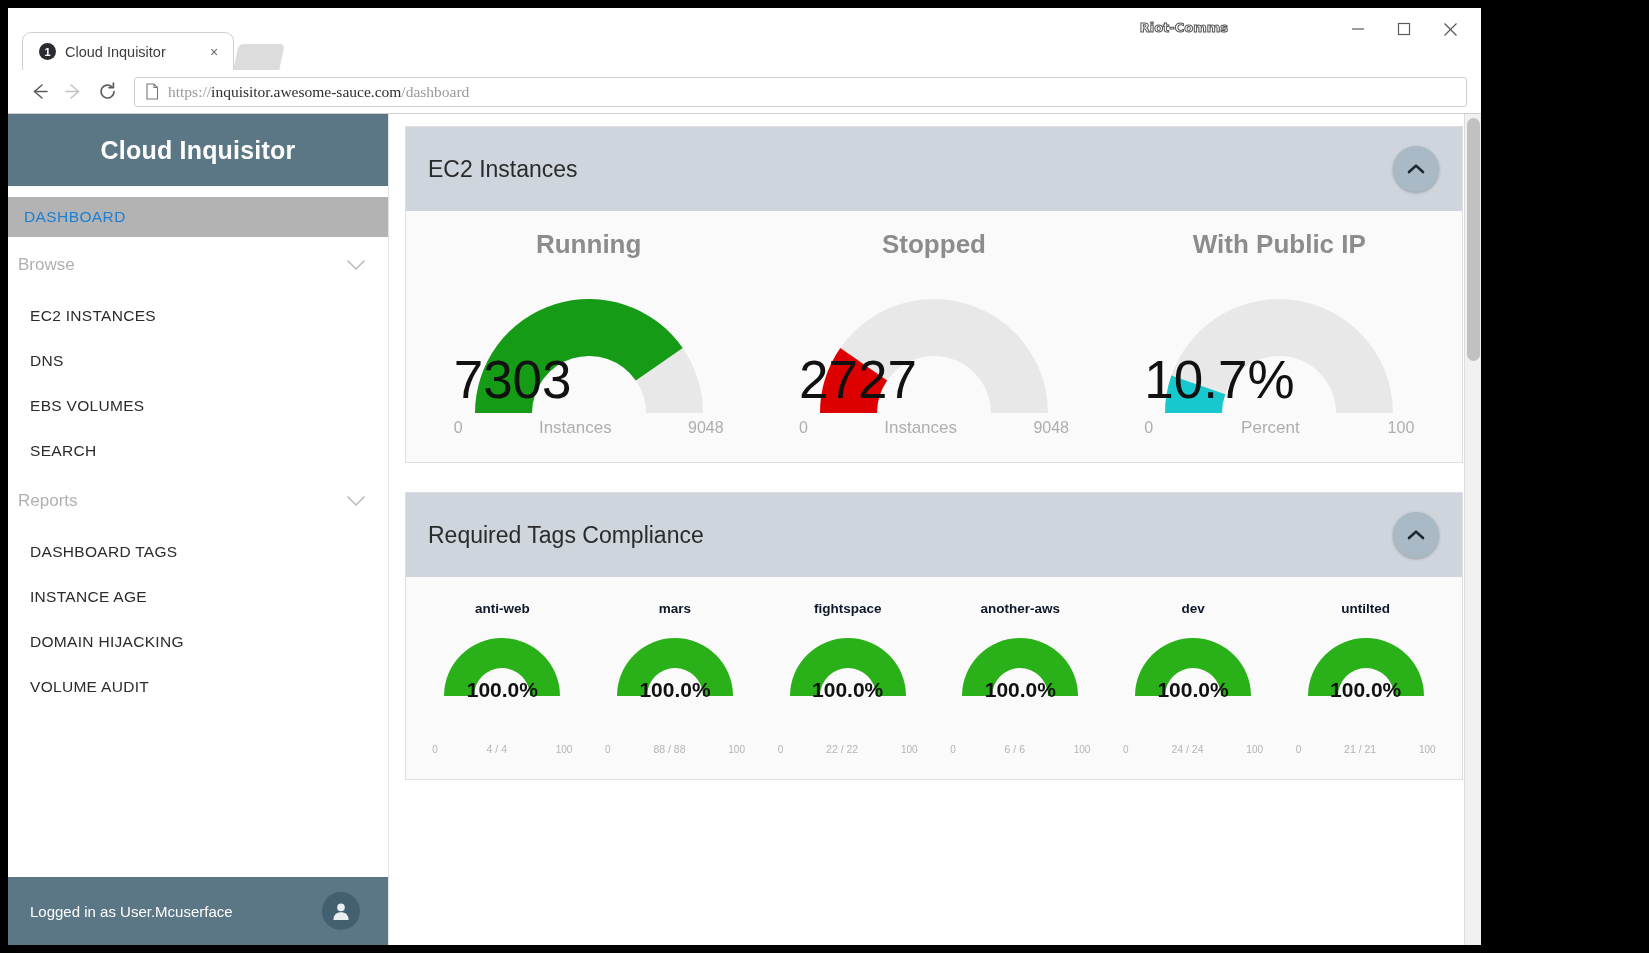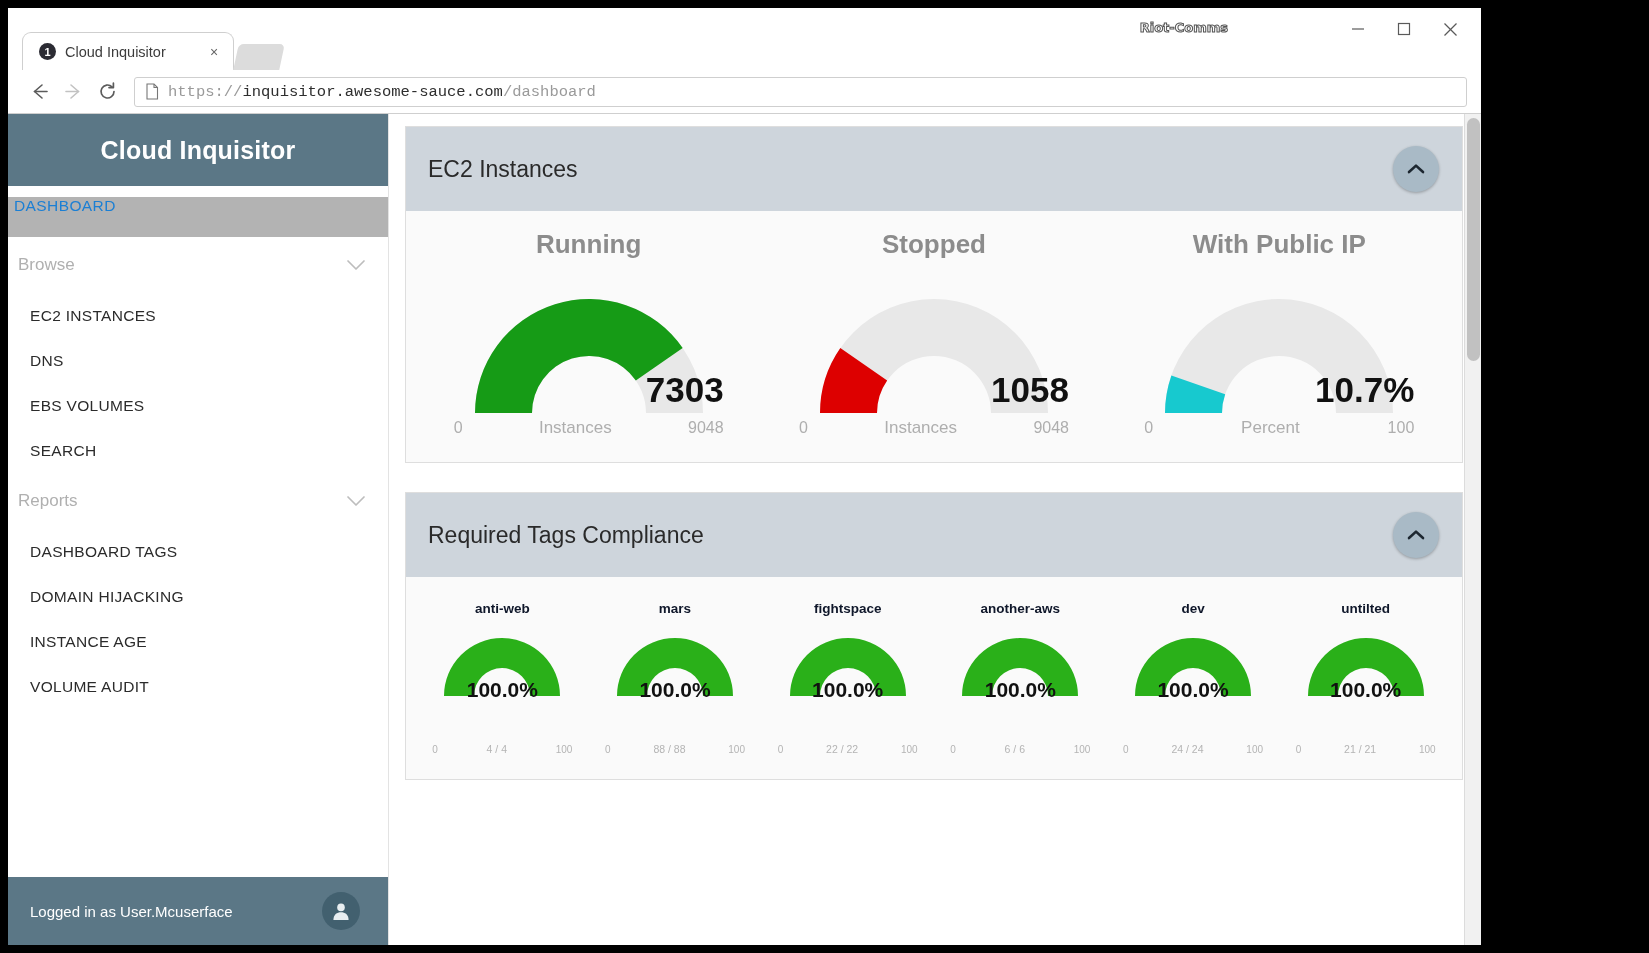--- a/index.html
+++ b/index.html
@@ -116,21 +116,21 @@
     border-radius: 3px;
     background: #fff;
     display: flex; align-items: center;
     padding: 0 10px;
   }
   .omni-icon { margin-right: 9px; color: #777; display:flex; }
   .omni-url {
     font-size: 15.5px;
     color: #9a9a9a;
     white-space: nowrap;
-    font-family: Liberation Mono, monospace;
+    font-family: Liberation Serif, serif;
   }
   .omni-url .host { color: #2e2e2e; }
 
   
   .page {
     position: relative;
     height: 831px;
     display: flex;
     background: #fff;
   }
@@ -149,22 +149,22 @@
     color: #fff;
     display: flex; align-items: center; justify-content: center;
   }
   .brand-text { font-size: 25px; font-weight: bold; letter-spacing: .2px; }
 
   .nav-scroll { flex: 1 1 auto; overflow: hidden; padding-top: 11px; }
 
   .nav-active {
     background: #b3b3b3;
     height: 40px;
-    display: flex; 
-    padding-left: 6px;
+    display: flex; align-items: center;
+    padding-left: 16px;
   }
   .nav-active span { color: #1b7fd4; font-size: 15.5px; letter-spacing: .4px; }
 
   .nav-group {
     height: 56px;
     display: flex; align-items: center; justify-content: space-between;
     padding: 0 22px 0 10px;
   }
   .nav-group-label { color: #b0b0b0; font-size: 17px; }
   .chev { color: #bdbdbd; display:flex; }
@@ -244,23 +244,23 @@
     color: #8c8c8c;
     margin-bottom: 18px;
     font-weight: bold;
   }
   .gauge-wrap { position: relative; }
   .gauge-wrap svg { display: block; }
   .gauge-value {
     position: absolute;
     left: 0; right: 0;
     bottom: 4px;
-    text-align: right;
-    font-size: 35px;
-    font-weight: bold;
+    text-align: left;
+    font-size: 53px;
+    font-weight: normal;
     color: #111;
   }
   .gauge-foot {
     position: relative;
     width: 270px;
     margin-top: 4px;
     display: flex; justify-content: space-between; align-items: baseline;
     color: #aeaeae;
   }
   .gauge-foot .min, .gauge-foot .max { font-size: 16px; }
@@ -417,24 +417,24 @@
           <span class="chev">
             <svg width="20" height="13" viewBox="0 0 20 13">
                 <path d="M2 2 L10 10 L18 2" fill="none" stroke="currentColor" stroke-width="1.7" stroke-linecap="round" stroke-linejoin="round"></path>
               </svg>
           </span>
         </div>
         <div class="nav-item">
             <span>DASHBOARD TAGS</span>
           </div>
         <div class="nav-item">
+            <span>INSTANCE AGE</span>
+          </div>
+        <div class="nav-item">
             <span>DOMAIN HIJACKING</span>
-          </div>
-        <div class="nav-item">
-            <span>INSTANCE AGE</span>
           </div>
         <div class="nav-item">
             <span>VOLUME AUDIT</span>
           </div>
       </div>
 
       <div class="sidebar-footer">
         <div class="footer-user">Logged in as User.Mcuserface</div>
         <div class="avatar">
           <svg width="22" height="22" viewBox="0 0 22 22">
@@ -475,21 +475,21 @@
               </div>
             </div>
 
             <div class="gauge-cell">
               <div class="gauge-label">Stopped</div>
               <div class="gauge-wrap">
                 <svg width="270" height="136" viewBox="0 0 270 136">
                   <path d="M21 135 A114 114 0 0 1 249 135 L192 135 A57 57 0 0 0 78 135 Z" fill="#e8e8e8"></path>
                   <path id="arc-stop" d="M21 135 A114 114 0 0 1 41.320909416226726 70.03671816020068 L88.16045470811336 102.51835908010034 A57 57 0 0 0 78 135 Z" fill="#dd0000"></path>
                 </svg>
-                <div class="gauge-value">1058</div>
+                <div class="gauge-value">2727</div>
               </div>
               <div class="gauge-foot">
                 <span class="min">0</span>
                 <span class="unit">Instances</span>
                 <span class="max">9048</span>
               </div>
             </div>
 
             <div class="gauge-cell">
               <div class="gauge-label">With Public IP</div>

